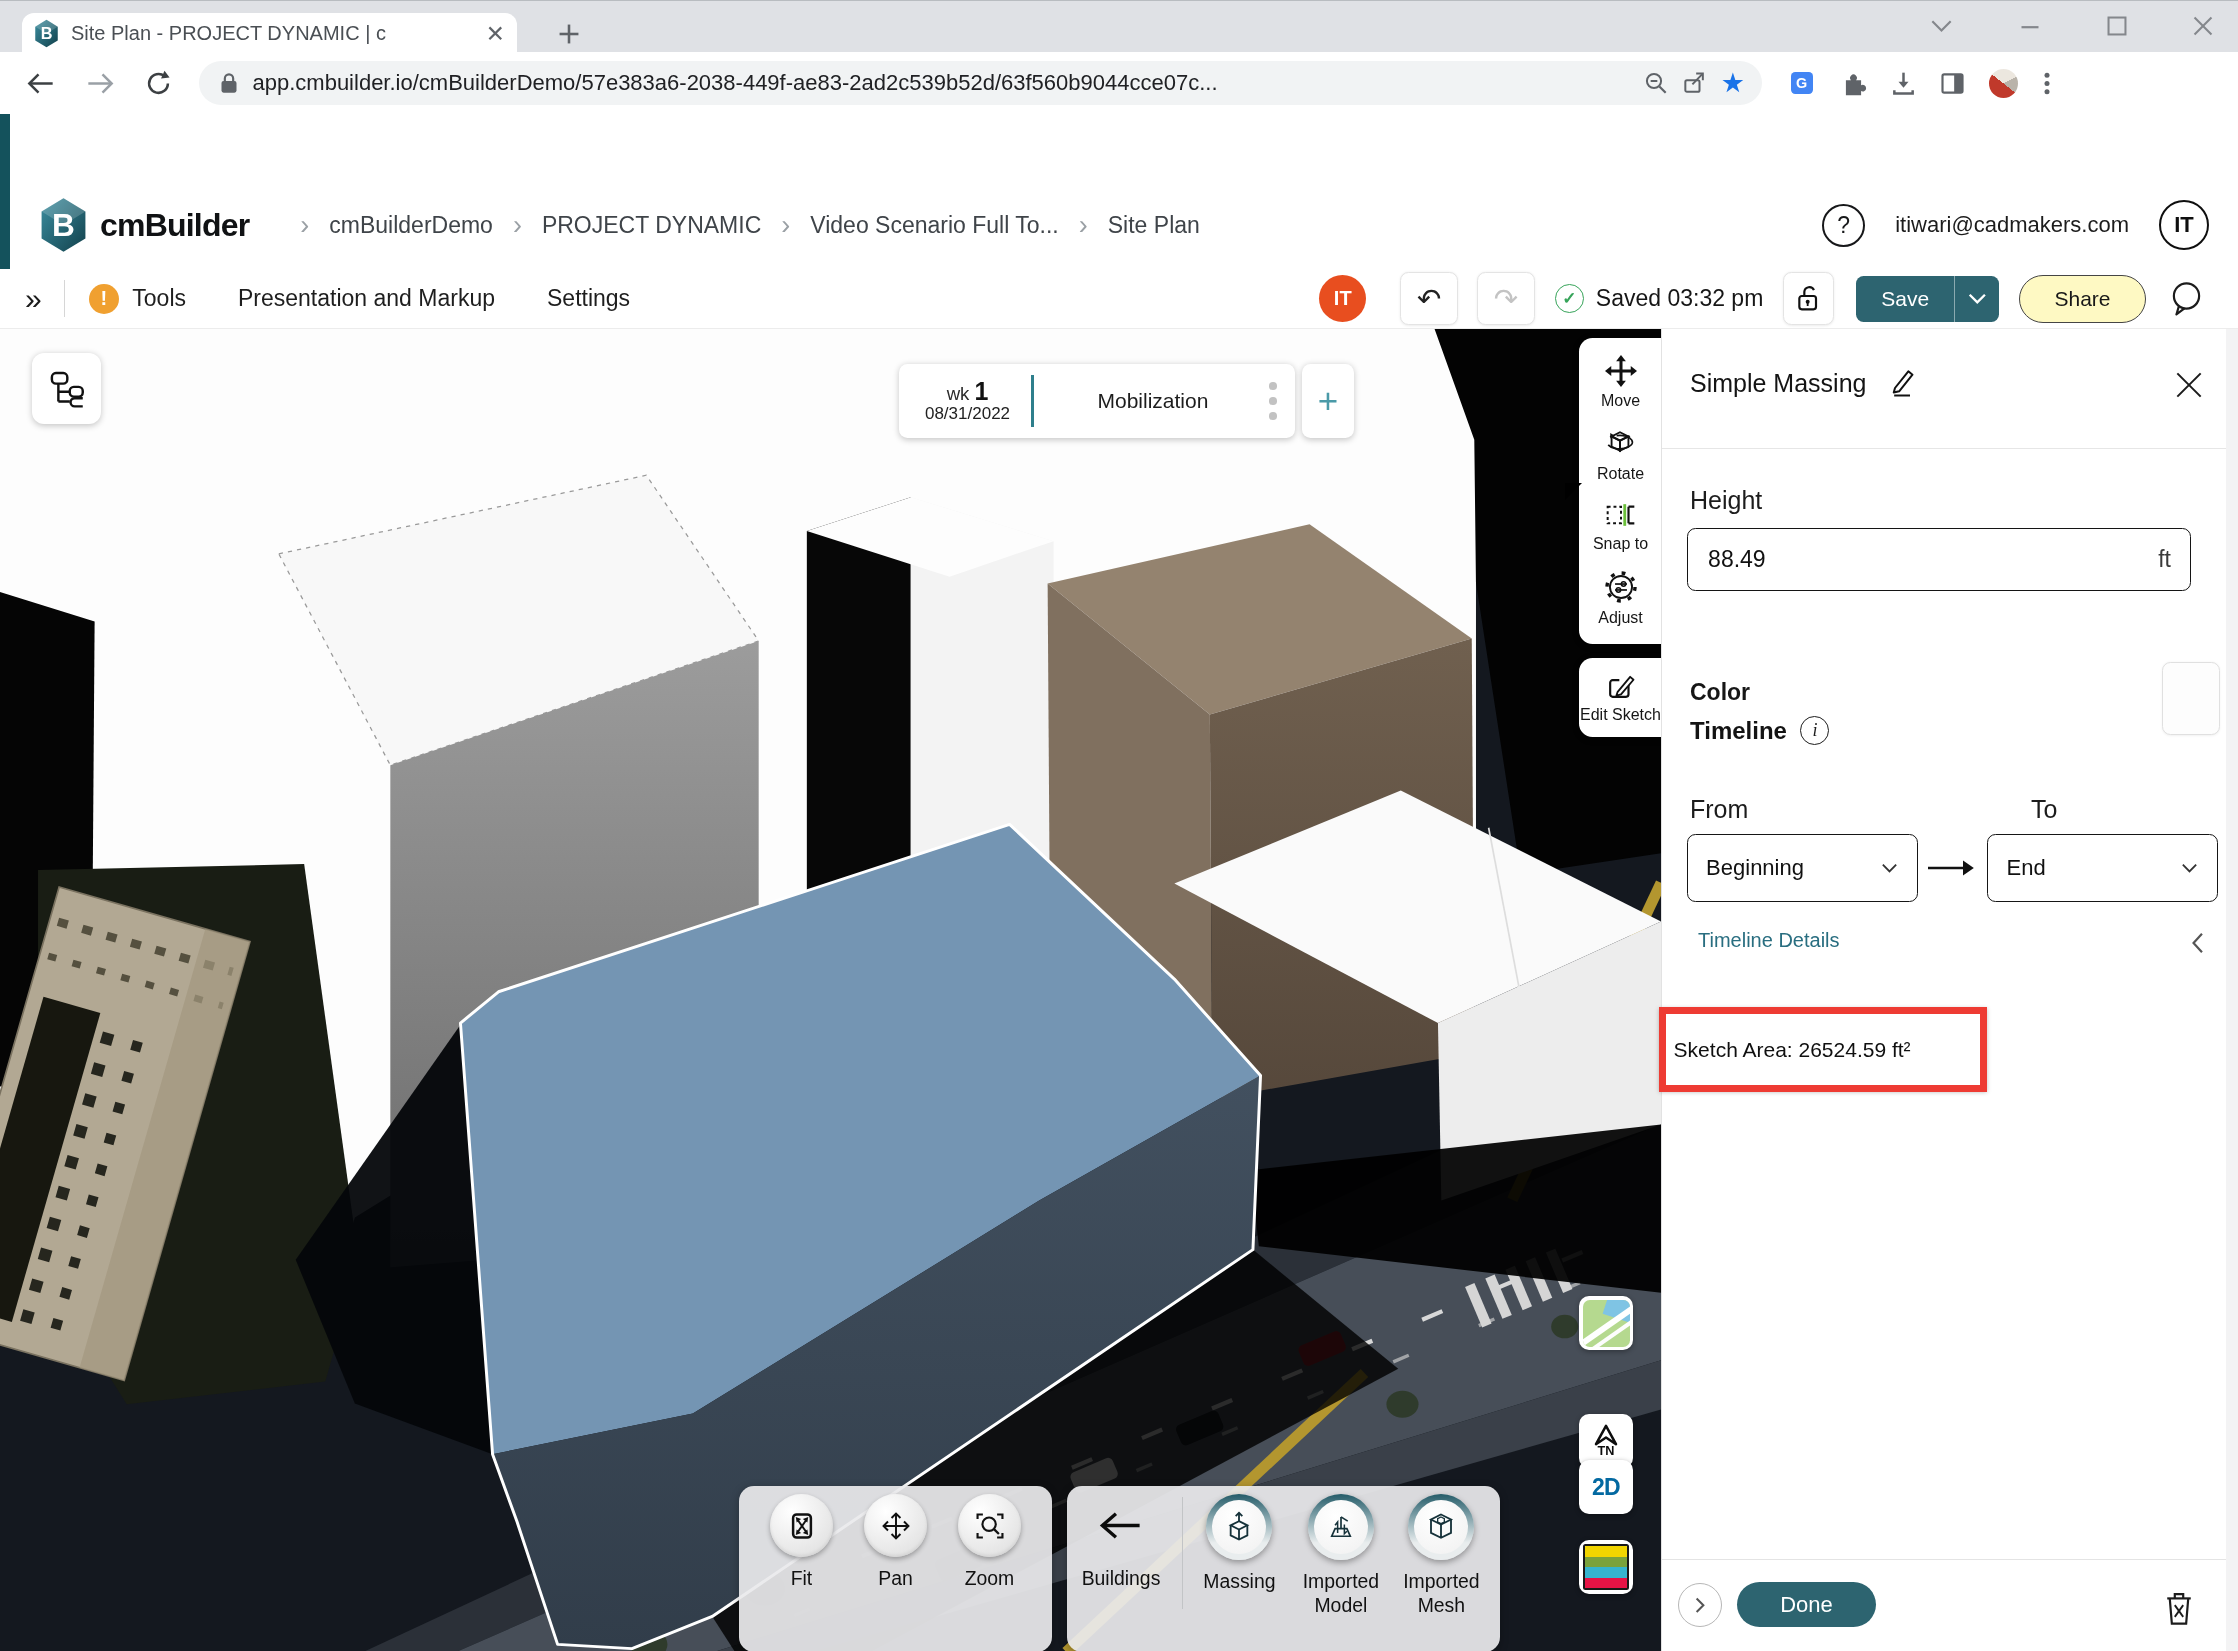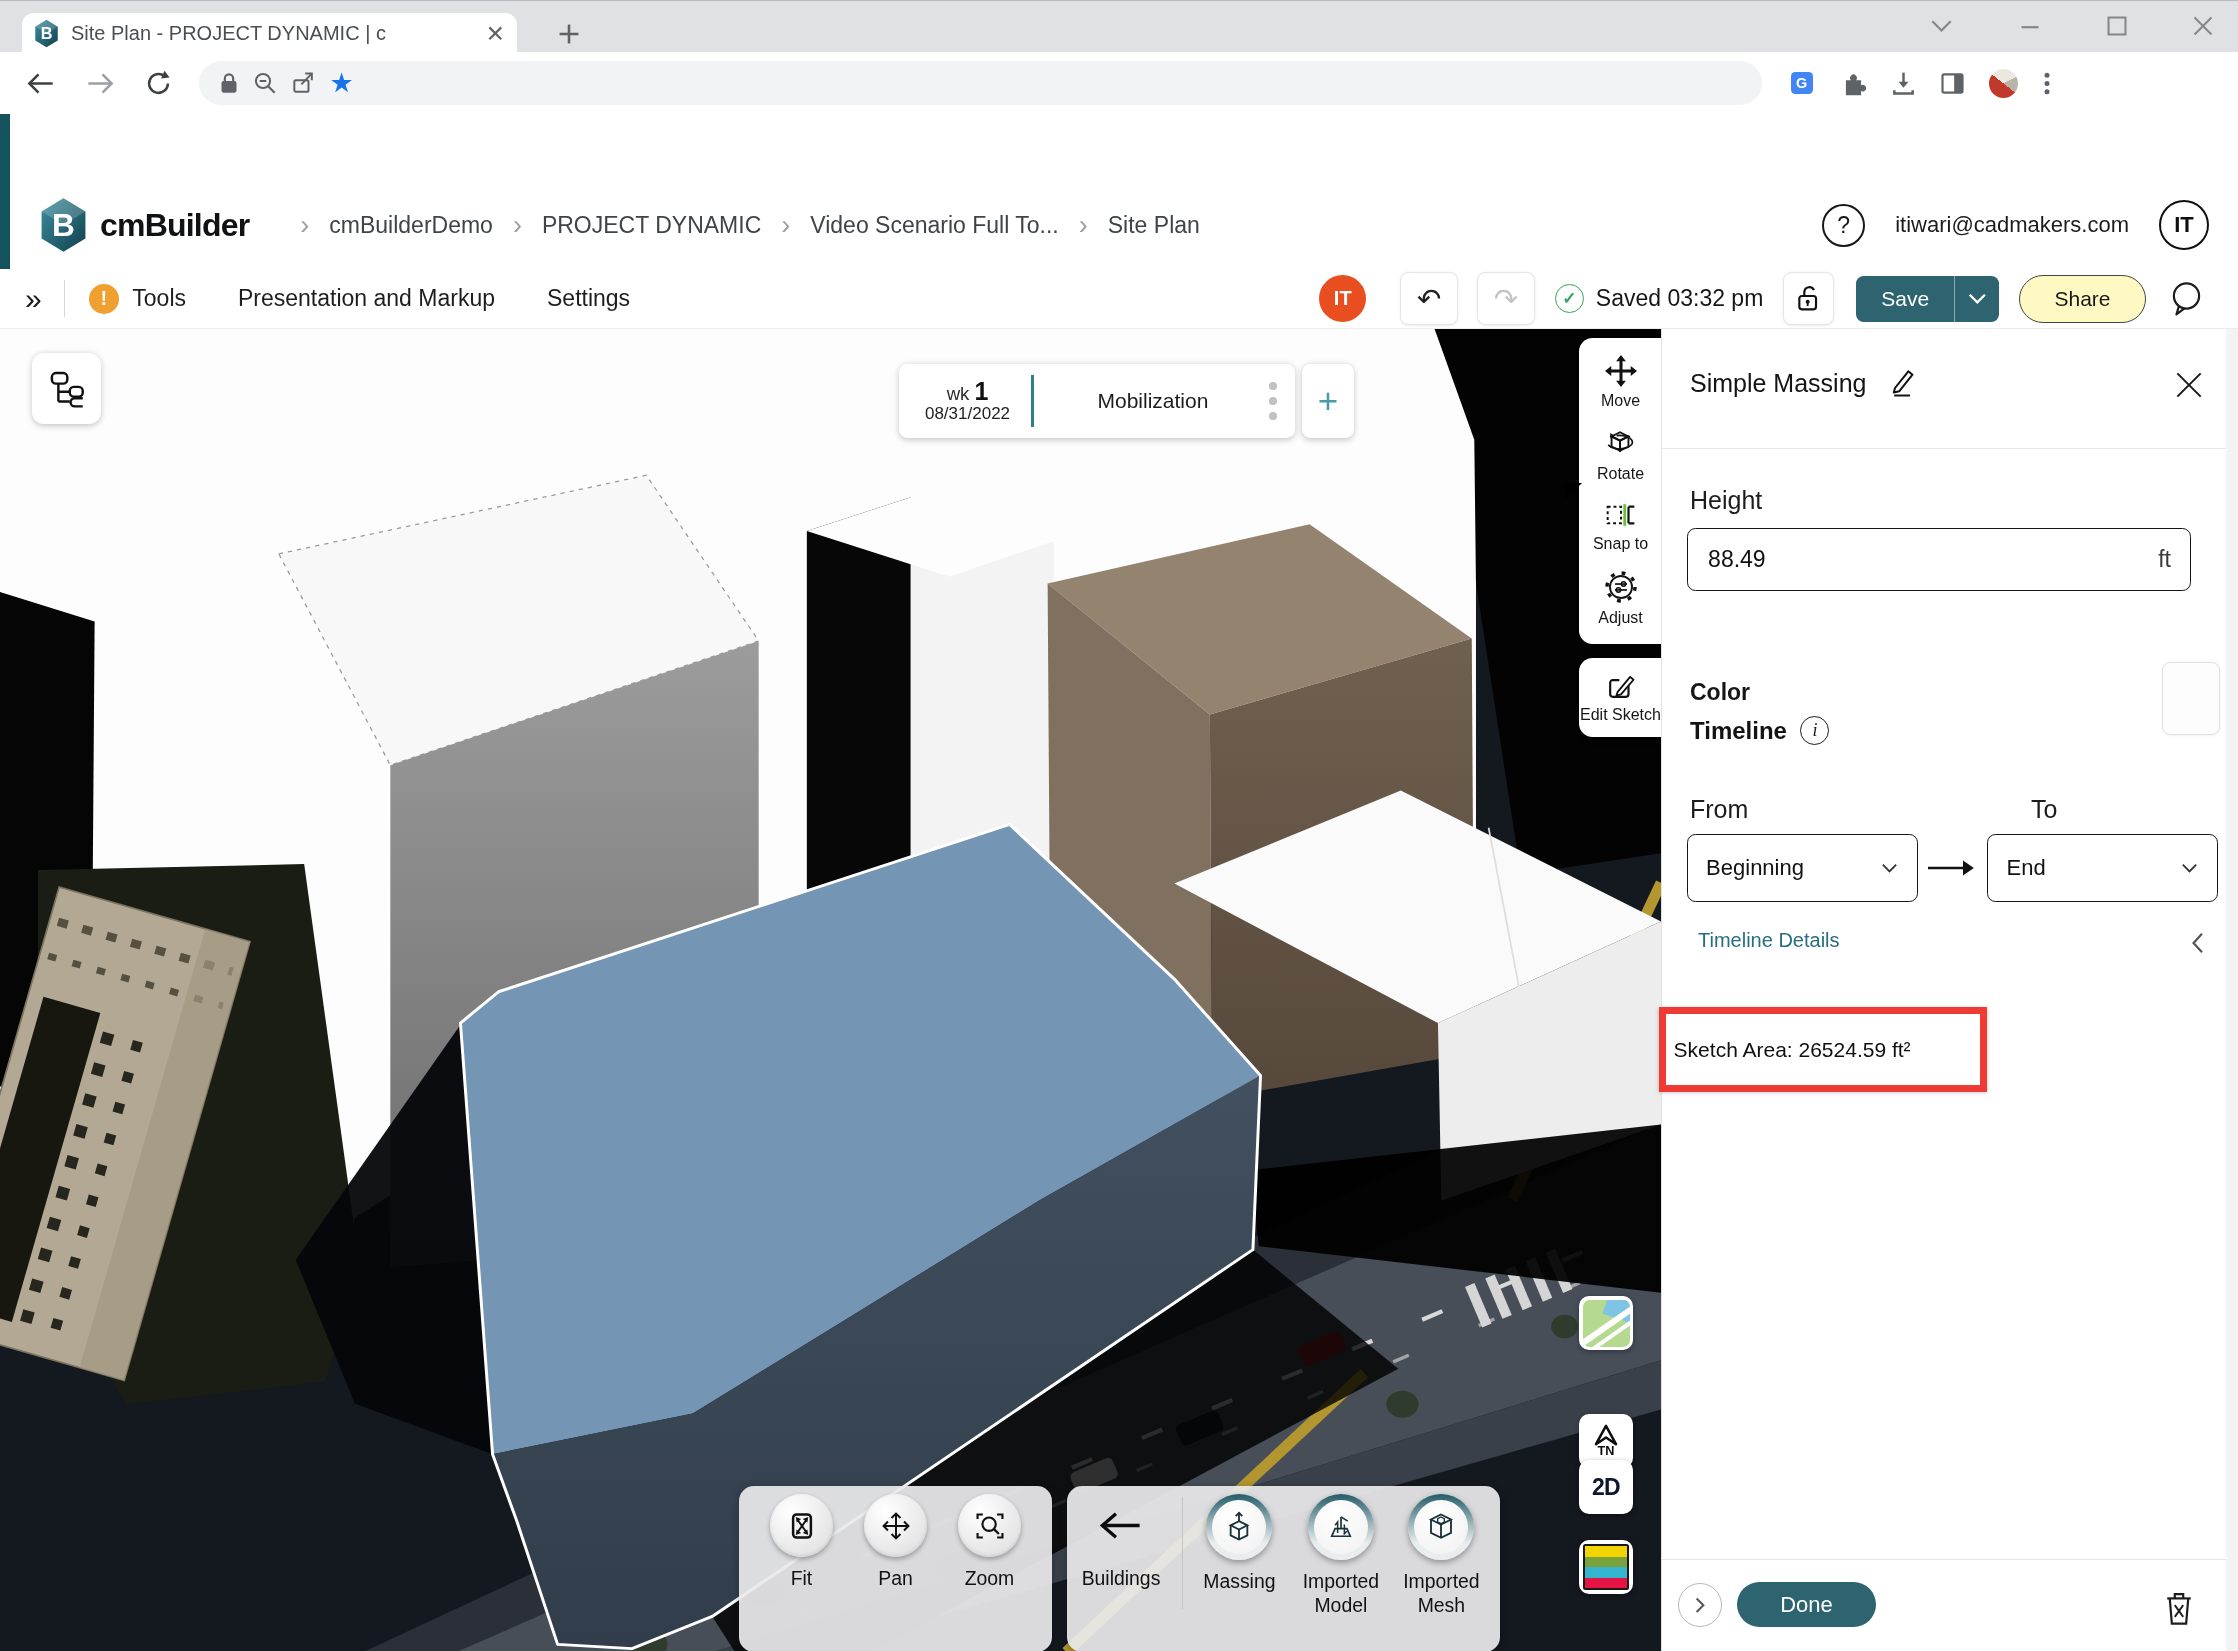--- a/index.html
+++ b/index.html
@@ -83,21 +83,21 @@
              justify-content:center;font-size:35px;font-weight:300;color:#4a9aa8;}
 
   .rt-card{position:absolute;left:1579px;width:83px;background:#fff;border-radius:13.5px 0 0 13.5px;box-shadow:0 1.7px 6.8px rgba(0,0,0,.25);
            display:flex;flex-direction:column;align-items:center;}
   .rt-item{display:flex;flex-direction:column;align-items:center;gap:5px;}
   .rt-label{font-size:16px;color:#161616;white-space:nowrap;}
   .snap-tri{position:absolute;left:1565px;top:154px;width:0;height:0;border-top:17px solid #000;border-right:17px solid transparent;}
 
   .mini-btn{position:absolute;left:1579px;width:54px;height:54px;background:#fff;border-radius:10px;box-shadow:0 1.7px 5px rgba(0,0,0,.3);
             display:flex;flex-direction:column;align-items:center;justify-content:center;overflow:hidden;}
-  .two-d{font-size:23px;font-weight:800;color:#0f172a;letter-spacing:-0.8px;}
+  .two-d{font-size:23px;font-weight:800;color:#0369a1;letter-spacing:-0.8px;}
   .tn-label{font-size:12.7px;font-weight:700;color:#0d0d0d;margin-top:-1.7px;}
   .map-thumb{position:relative;width:47px;height:47px;border-radius:6.8px;background:#b5d98f;overflow:hidden;}
   .map-blue{position:absolute;right:-12px;top:-13.5px;width:35px;height:34px;background:#7fc4e4;transform:rotate(18deg);}
   .map-road1{position:absolute;left:-6.8px;top:20px;width:71px;height:6px;background:#fff;transform:rotate(-35deg);}
   .map-road2{position:absolute;left:-6.8px;top:34px;width:71px;height:4.2px;background:#fdfdfd;transform:rotate(-35deg);}
   .layers-sq{width:42px;height:42px;border:2.5px solid #191919;border-radius:2.5px;display:flex;flex-direction:column;overflow:hidden;}
   .layers-sq i{flex:1;}
 
   .dock{position:absolute;top:1157px;height:166px;background:rgba(233,234,236,.93);border-radius:15px;
         box-shadow:0 2.5px 8.5px rgba(0,0,0,.28);display:flex;align-items:flex-start;padding-top:8px;box-sizing:border-box;}
@@ -217,20 +217,21 @@
     <svg width="29" height="29" viewBox="0 0 34 34">
         <path d="M28 17a11 11 0 1 1-4-8.5" fill="none" stroke="#3c4043" stroke-width="3"></path>
       <polygon points="24,2 30,10 20,11" fill="#3c4043"></polygon>
       </svg>
     </div>
   <div class="omnibox">
     <svg width="20" height="25" viewBox="0 0 24 30">
       <rect x="3" y="12" width="18" height="14" rx="2.5" fill="#5f6368"></rect>
       <path d="M7 12 V9 a5 5 0 0 1 10 0 v3" fill="none" stroke="#5f6368" stroke-width="2.6"></path>
       </svg>
+    <span class="url-text">app.cmbuilder.io/cmBuilderDemo/57e383a6-2038-449f-ae83-2ad2c539b52d/63f560b9044cce07c...</span>
     <svg width="25" height="25" viewBox="0 0 30 30">
       <circle cx="12" cy="12" r="8.5" fill="none" stroke="#5f6368" stroke-width="2.4"></circle>
       <line x1="8" y1="12" x2="16" y2="12" stroke="#5f6368" stroke-width="2.4"></line>
       <line x1="18.5" y1="18.5" x2="26" y2="26" stroke="#5f6368" stroke-width="2.6"></line>
       </svg>
     <svg width="25" height="25" viewBox="0 0 30 30">
       <rect x="4" y="11" width="17" height="14" rx="2" fill="none" stroke="#5f6368" stroke-width="2.4"></rect>
       <line x1="12.5" y1="16" x2="24" y2="4" stroke="#5f6368" stroke-width="2.4"></line>
       <polyline points="17,3 25,3 25,11" fill="none" stroke="#5f6368" stroke-width="2.4"></polyline>
       </svg>

